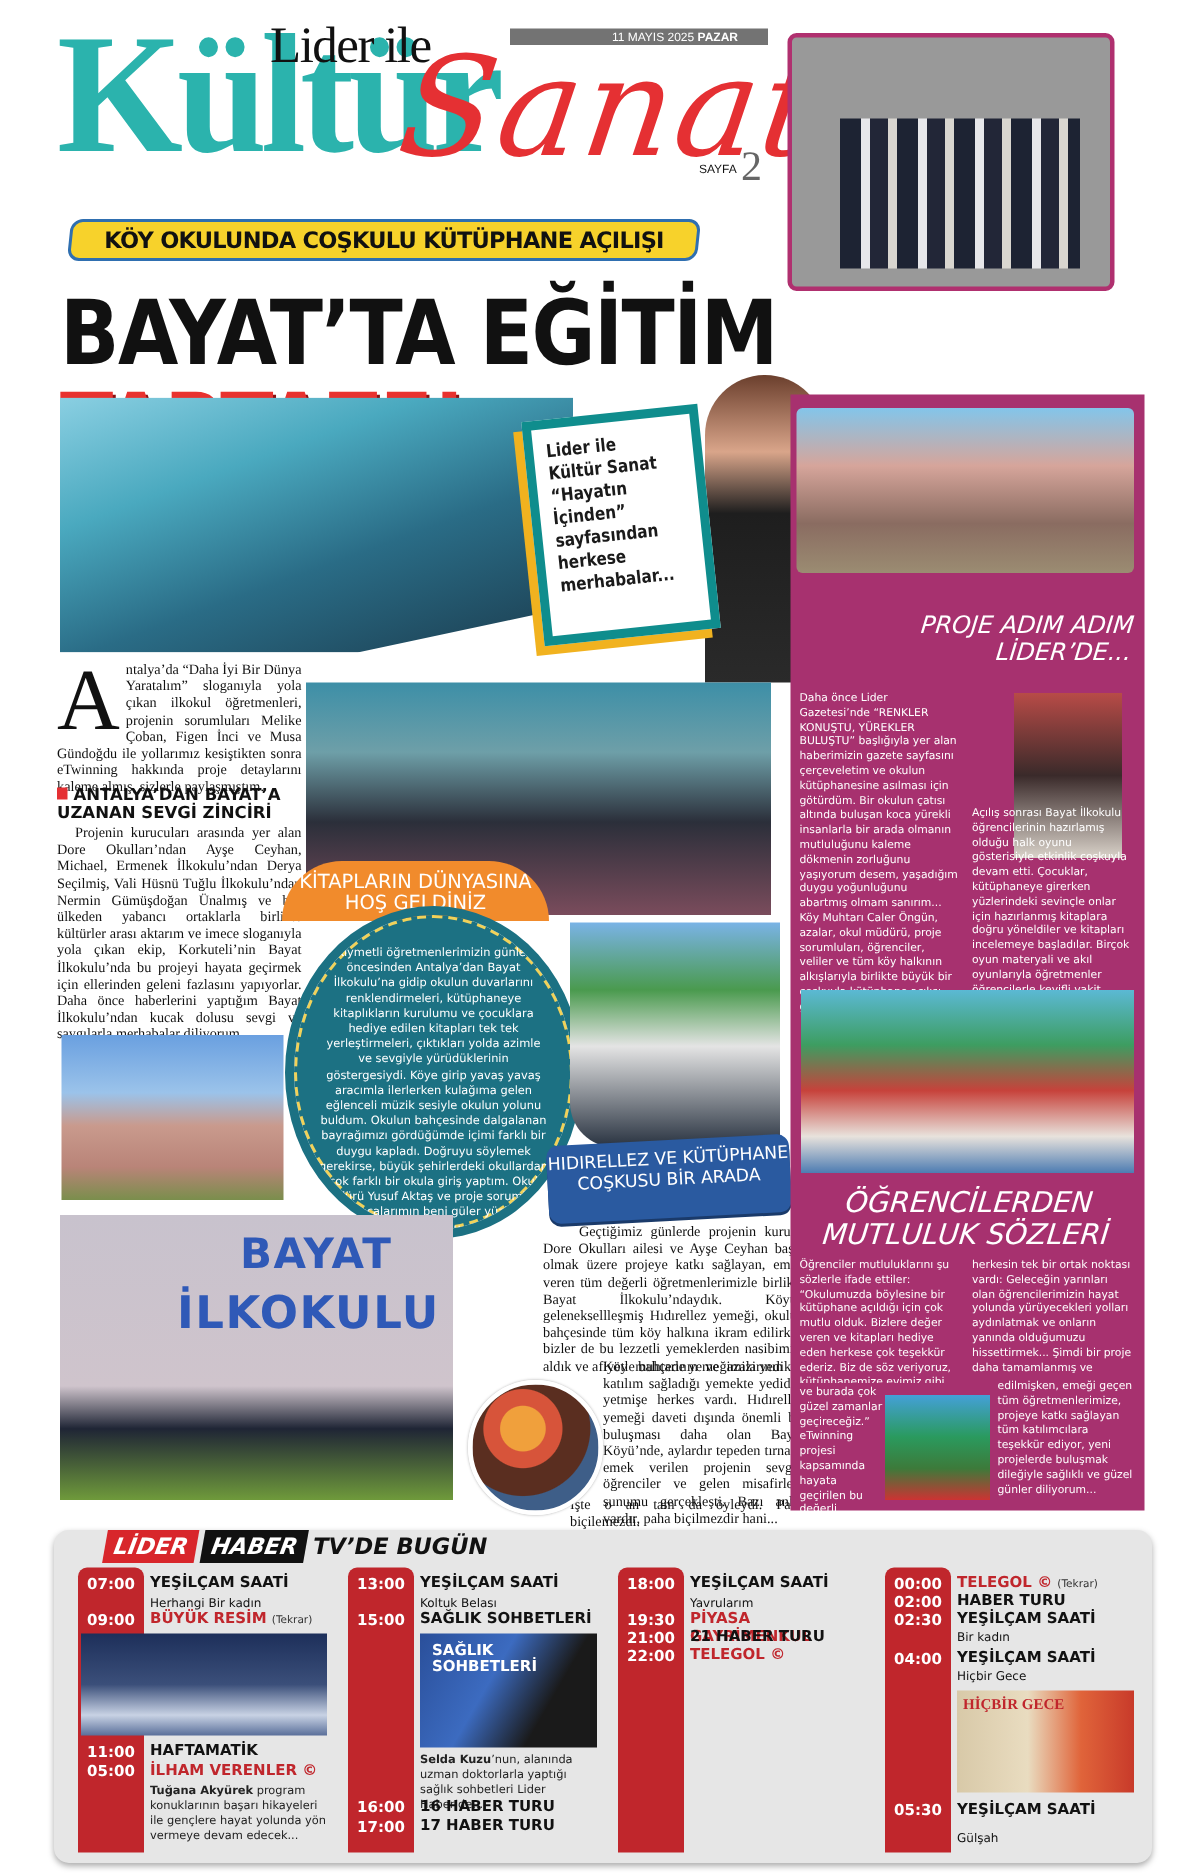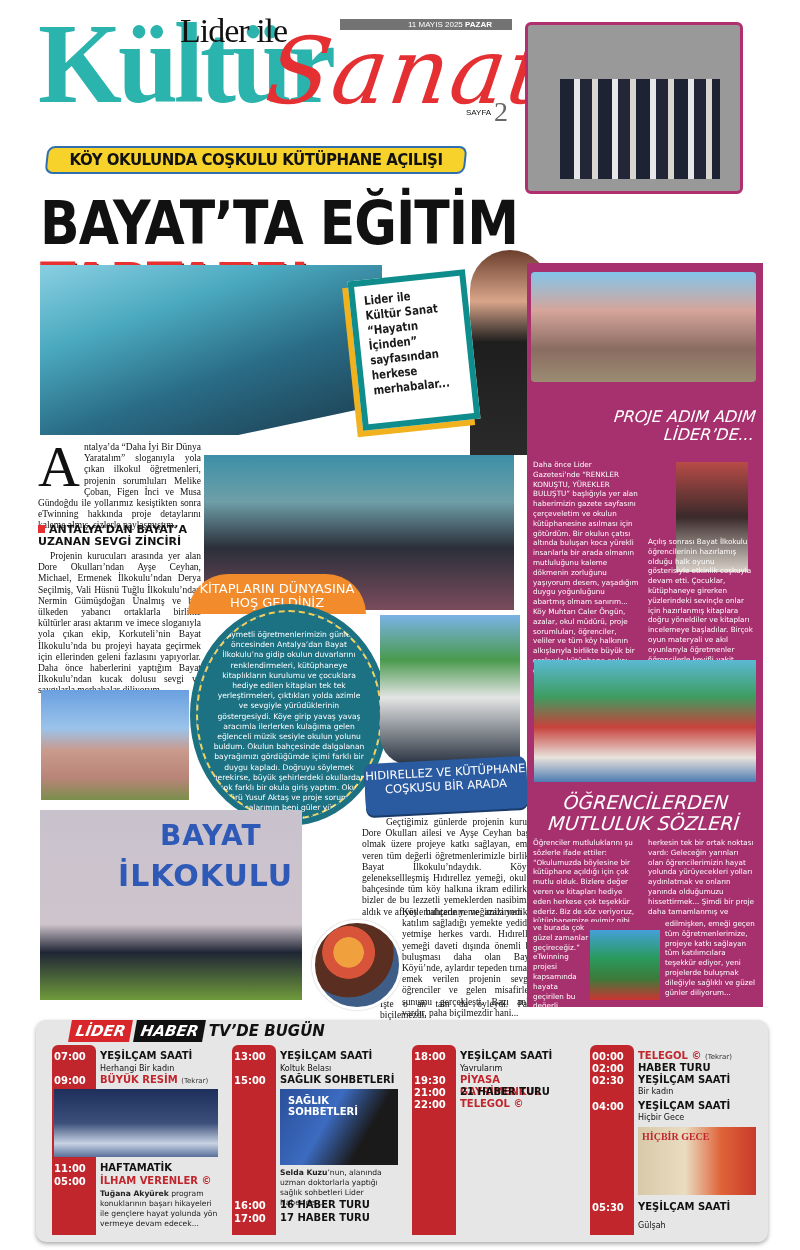--- a/index.html
+++ b/index.html
@@ -68,21 +68,21 @@
 .pt3b{left:533px;top:923px;width:56px}
 .pt4b{left:665px;top:919px;width:92px}
 
 .tvwrap{left:36px;top:1020px;width:732px;height:222px;background:#e6e6e6;border-radius:10px;box-shadow:0 2px 4px #aaa}
 .tvtitle{left:70px;top:1020px;height:22px;display:flex;gap:4px;font-family:"DejaVu Sans",sans-serif;font-weight:bold;font-style:italic;font-size:15px;line-height:22px}
 .tvtitle .l1{background:#d8262b;color:#fff;padding:0 6px;transform:skewX(-10deg)}
 .tvtitle .l2{background:#111;color:#fff;padding:0 6px;transform:skewX(-10deg)}
 .tvtitle .l3{color:#111}
 .tvcol{top:1045px;width:180px;height:195px}
 .ribbon{position:absolute;left:12px;top:0;width:44px;height:190px;background:#c0262c;border-radius:6px 6px 0 0}
-.slot{position:absolute;left:14px;font-family:"DejaVu Sans",sans-serif;font-weight:bold;font-size:10px;color:#fff;width:40px;text-align:left}
+.slot{position:absolute;left:14px;font-family:"DejaVu Sans",sans-serif;font-weight:bold;font-size:10px;color:#fff;width:40px;text-align:center}
 .prog{position:absolute;left:60px;font-family:"DejaVu Sans",sans-serif;font-size:8px;line-height:10px;color:#111;width:120px}
 .prog.b{font-weight:bold;font-size:10px;line-height:12px}
 .prog.r{color:#c0262c;font-weight:bold;font-size:10px;line-height:12px}
 .prog .tk{font-weight:normal;color:#333;font-size:7px}
 .tvimg{position:absolute;left:60px;width:118px;height:68px}
 .desc{position:absolute;left:60px;width:122px;font-family:"DejaVu Sans",sans-serif;font-size:7.6px;line-height:10px;color:#222}
 .desc b{font-weight:bold}
 </style>
 </head>
 <body>

